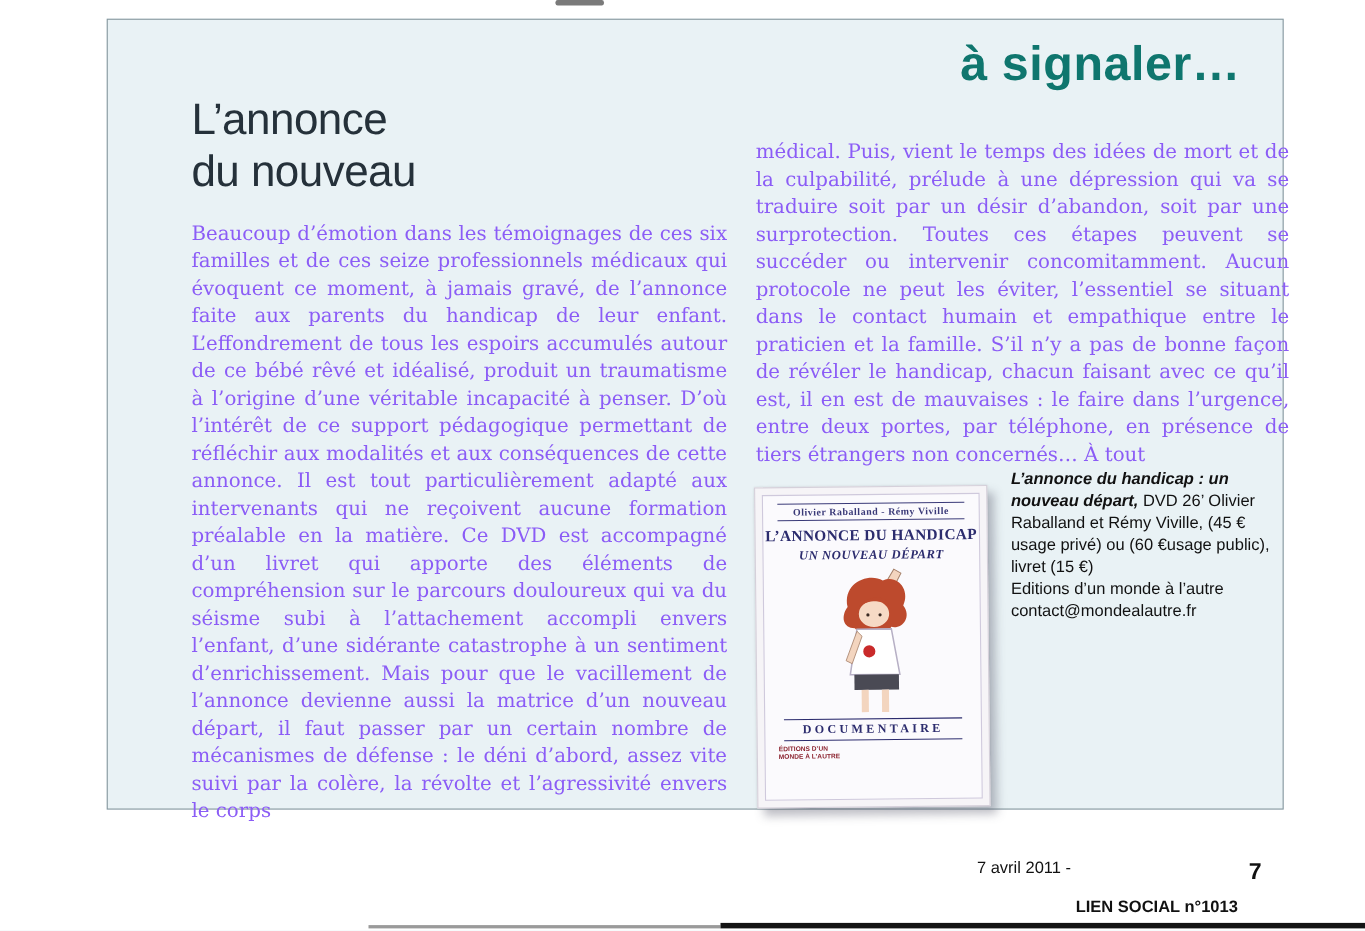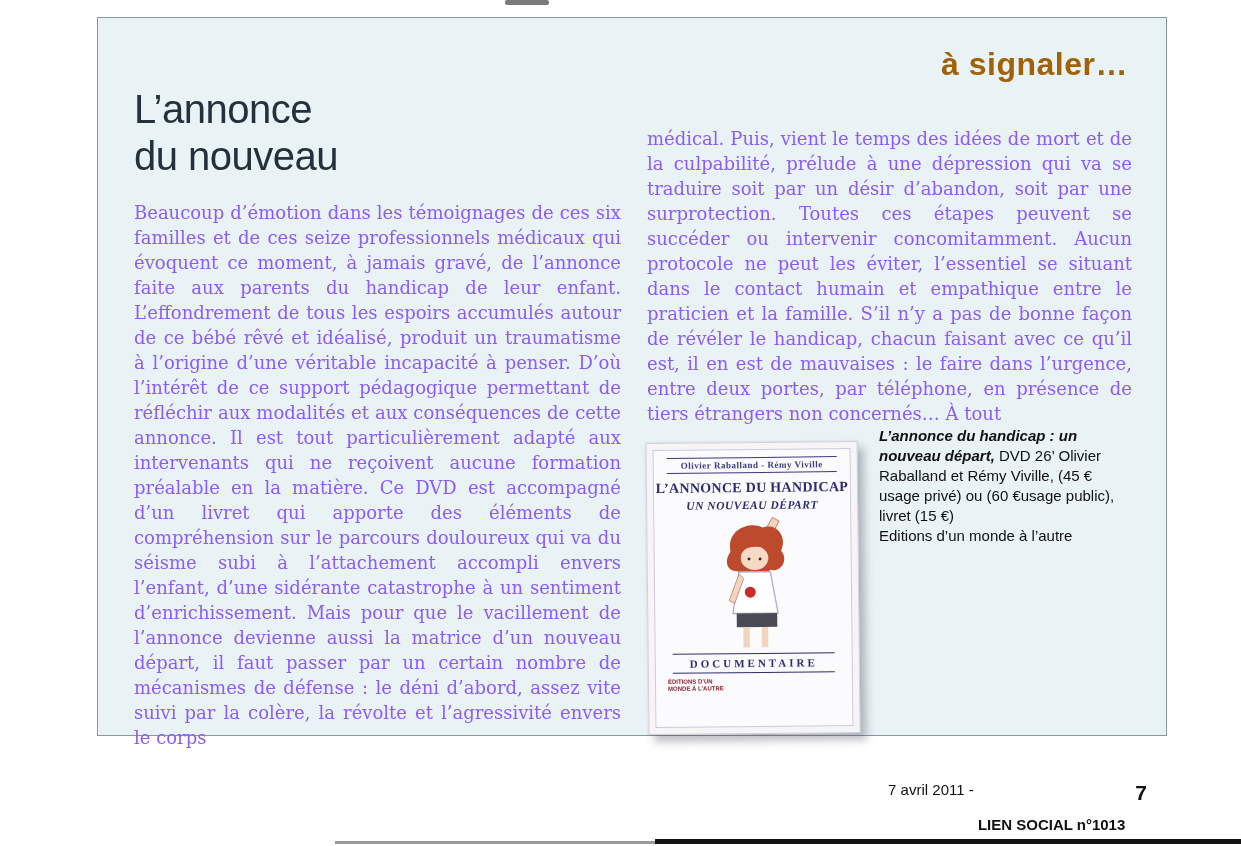--- a/index.html
+++ b/index.html
@@ -7,30 +7,30 @@
     width:1241px;height:846px;position:relative;background:#ffffff;
     font-family:"DejaVu Serif", serif;color:#1b1b1b;overflow:hidden;
   }
   
   .page-frame{
     position:absolute;left:97px;top:17px;width:1070px;height:719px;
     background:#e9f2f5;border:1px solid #86979e;box-sizing:border-box;
   }
   
   .badge{
-    position:absolute;top:28px;right:38px;
+    position:absolute;top:16px;right:38px;
     font-family:"Liberation Sans", sans-serif;font-weight:bold;
-    font-size:32px;color:#a16207;letter-spacing:.5px;
+    font-size:44px;color:#0f766e;letter-spacing:.5px;
   }
   
   .columns{
     position:absolute;left:36px;top:68px;width:998px;
     display:flex;gap:26px;
   }
-  .col-left{width:487px;flex:0 0 487px;}
+  .col-left{width:487px;flex:0 0 487px;margin-left:40px;}
   .col-right{width:485px;flex:0 0 485px;padding-top:40px;box-sizing:border-box;}
   
   .article-title{
     font-family:"Liberation Sans", sans-serif;font-weight:normal;
     font-size:40px;line-height:47px;color:#25313a;margin:0 0 20px 0;
     letter-spacing:-0.5px;
   }
   .article-title span{display:block;}
   
   .body-text{
@@ -159,20 +159,21 @@
 
           <div class="cover-genre">DOCUMENTAIRE</div>
           <div class="cover-logo">Éditions d’un monde à l’autre</div>
         </div>
       </div>
 
 
       <div class="caption">
         <span class="caption-title">L’annonce du handicap : un nouveau départ,</span><span> DVD 26’ Olivier Raballand et Rémy Viville, (45 € usage privé) ou (60 €usage public), livret (15 €)</span>
         <span class="caption-line">Editions d’un monde à l’autre</span>
+        <span class="caption-line">contact@mondealautre.fr</span>
       </div>
     </div>
 
   </div>
 </div>
 
 <div class="footer">
   <span class="date">7 avril 2011 - </span>
     <span class="issue">LIEN SOCIAL n°1013</span>
   <span class="pagenum">7</span>

